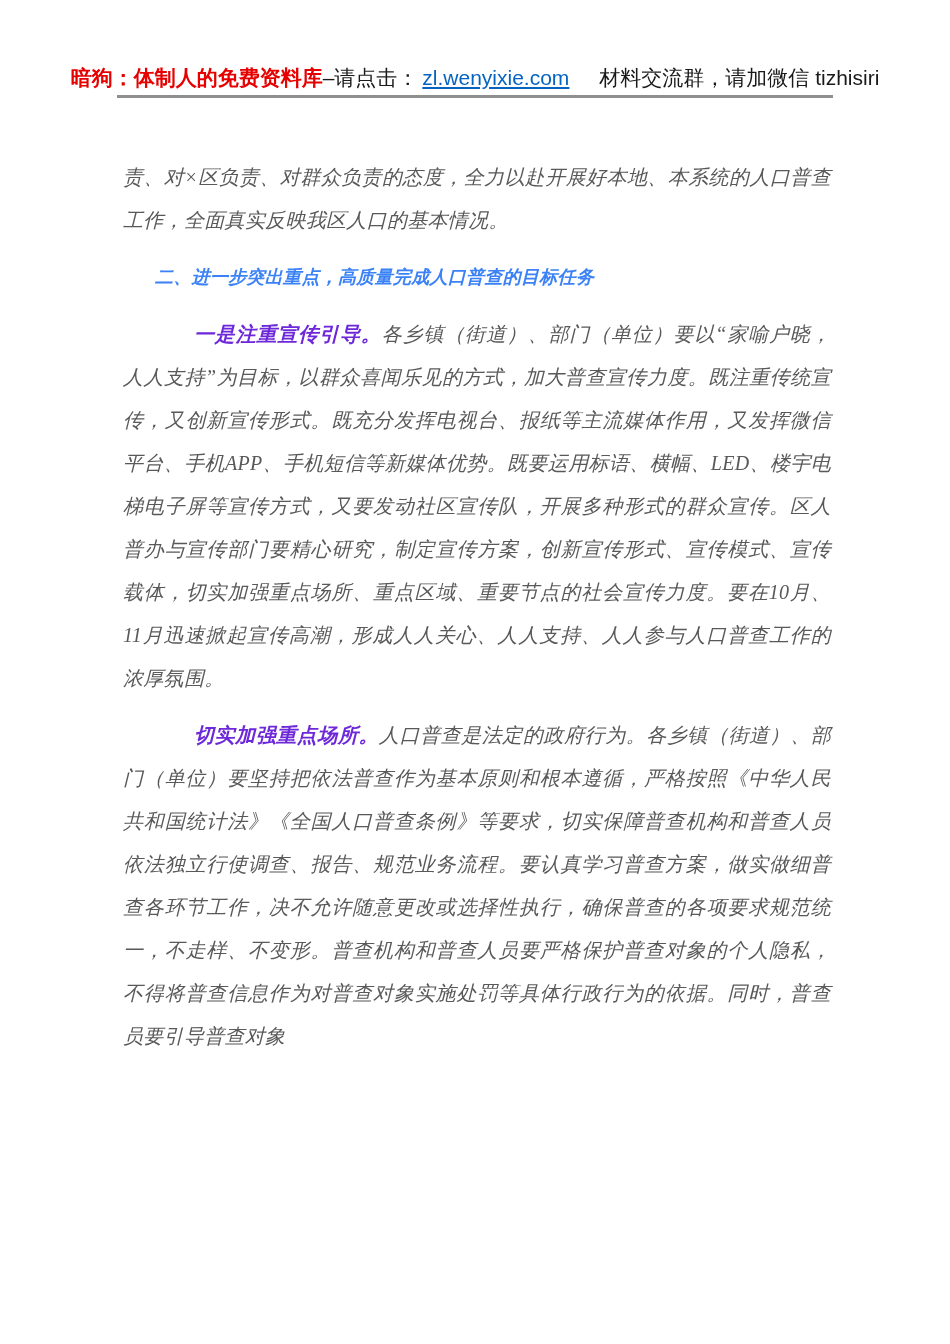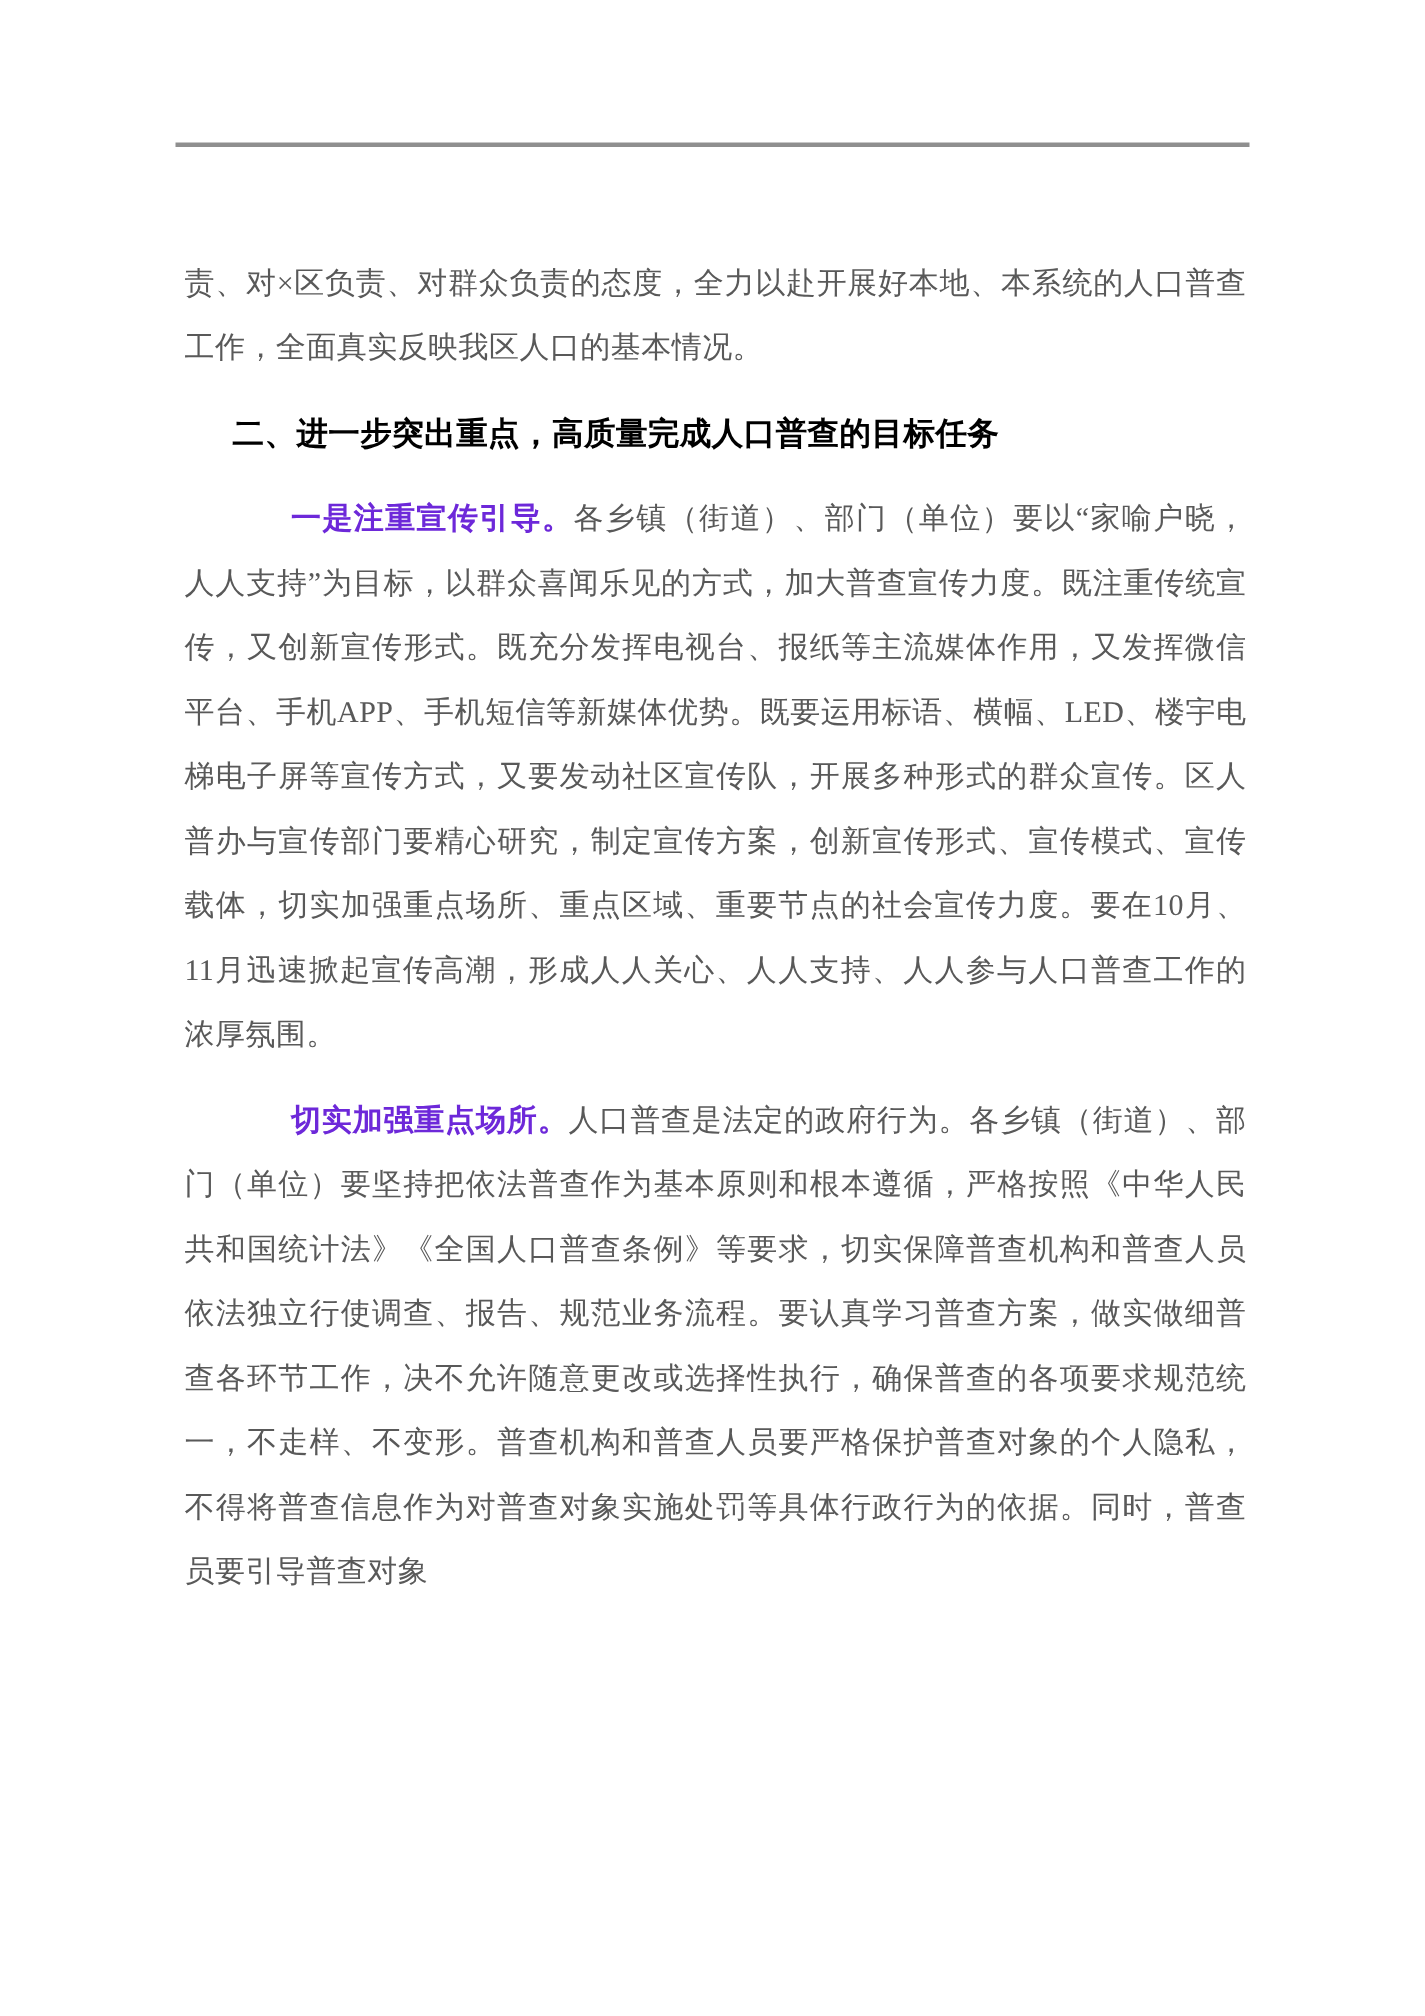--- a/index.html
+++ b/index.html
@@ -26,47 +26,51 @@
   .promo-link{color:#0563c1;text-decoration:underline;cursor:pointer;margin-left:4px;}
   .promo-note{color:#1a1a1a;margin-left:30px;}
   .header-rule{
     position:absolute;
     top:95px;left:117px;
     width:716px;height:3px;
     background:#8f8f8f;
   }
   .content{
     position:absolute;
-    top:168px;left:123px;
+    top:156px;left:123px;
     width:708px;
     font-size:20px;
     line-height:43px;
     letter-spacing:0.3px;
     color:#595959;
     text-align:justify;
     text-justify:inter-character;
+    font-style:italic;
   }
   .content p{margin:0 0 14px 0;text-indent:32px;}
   .content p.no-indent{text-indent:0;}
   .content h2{
     margin:0 0 14px 0;
-    font-size:21px;
+    font-size:18px;
     line-height:43px;
     font-weight:700;
-    color:#000000;
+    color:#3b82f6;
     text-indent:32px;
     font-family:"Liberation Sans", sans-serif;
   }
   .para-lead{font-weight:700;color:#6d28d9;margin-left:39px;}
 </style>
 </head>
 <body>
 
 <div class="page">
 
+  <div class="promo-header">
+    <span class="promo-red">暗狗：体制人的免费资料库</span><span class="promo-dash">–</span><span class="promo-click">请点击：</span><a class="promo-link">zl.wenyixie.com</a><span class="promo-note">材料交流群，请加微信 tizhisiri</span>
+  </div>
 
   <div class="header-rule"></div>
 
   <div class="content">
 
     <p class="no-indent">责、对×区负责、对群众负责的态度，全力以赴开展好本地、本系统的人口普查工作，全面真实反映我区人口的基本情况。</p>
 
     <h2>二、进一步突出重点，高质量完成人口普查的目标任务</h2>
 
 

